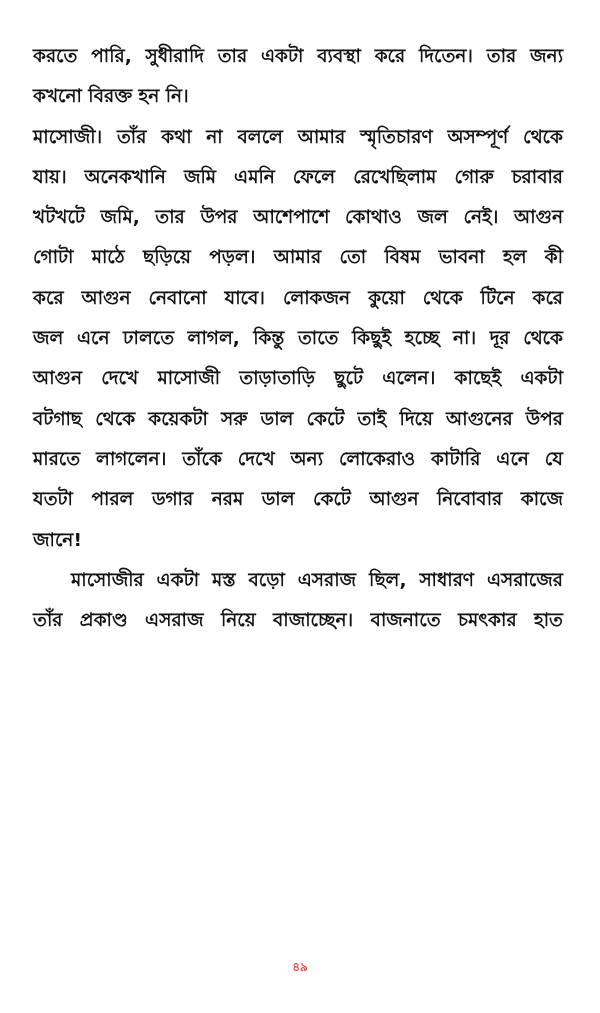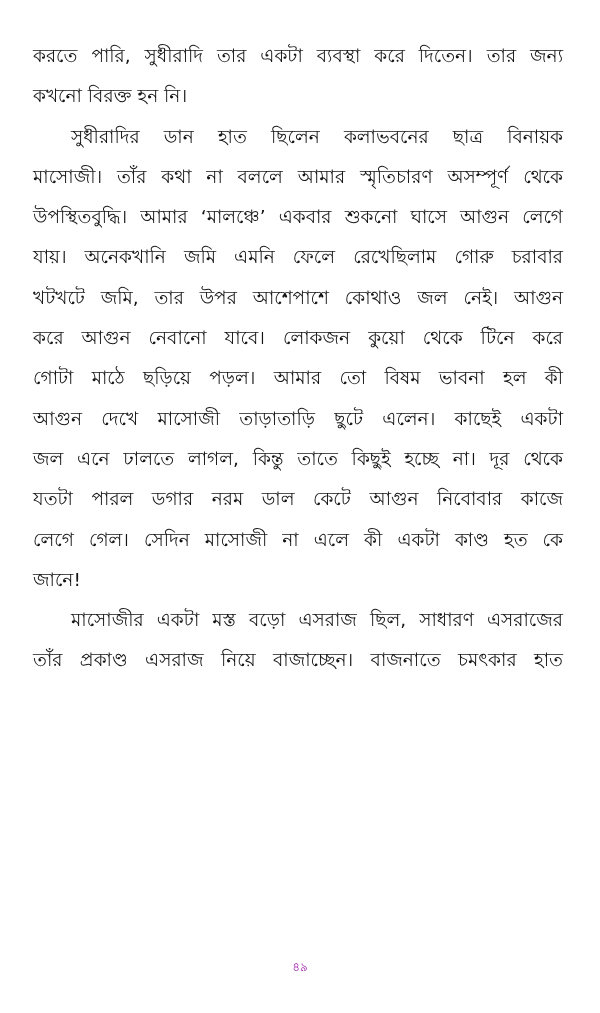--- a/index.html
+++ b/index.html
@@ -17,54 +17,54 @@
     width: 530px;
   }
   .line {
     height: 40.3px;
     line-height: 40.3px;
     font-size: 18.5px;
     white-space: nowrap;
     text-align: justify;
     text-align-last: justify;
     overflow: visible;
+    font-weight: bold;
   }
   .line.last { text-align-last: left; }
   .line.indent { padding-left: 38px; }
   .page-number {
     position: absolute;
     top: 958px; left: 0; width: 600px;
     text-align: center;
     font-size: 12px;
-    font-weight: normal;
-    color: #a21caf;
+    font-weight: bold;
+    color: #ef4444;
   }
 </style>
 </head>
 <body>
 
 <div class="page">
 
   <div>
     <div class="line">করতে পারি, সুধীরাদি তার একটা ব্যবস্থা করে দিতেন।  তার জন্য</div>
     <div class="line last">কখনো বিরক্ত হন নি।</div>
   </div>
 
   <div>
-    <div class="line indent">সুধীরাদির ডান হাত ছিলেন কলাভবনের ছাত্র বিনায়ক</div>
     <div class="line">মাসোজী।  তাঁর কথা না বললে আমার স্মৃতিচারণ অসম্পূর্ণ থেকে</div>
-    <div class="line">উপস্থিতবুদ্ধি।  আমার ‘মালঞ্চে’ একবার শুকনো ঘাসে আগুন লেগে</div>
     <div class="line">যায়।  অনেকখানি জমি এমনি ফেলে রেখেছিলাম গোরু চরাবার</div>
     <div class="line">খটখটে জমি, তার উপর আশেপাশে কোথাও জল নেই।  আগুন</div>
+    <div class="line">গোটা মাঠে ছড়িয়ে পড়ল।  আমার তো বিষম ভাবনা হল কী</div>
     <div class="line">করে আগুন নেবানো যাবে।  লোকজন কুয়ো থেকে টিনে করে</div>
-    <div class="line">গোটা মাঠে ছড়িয়ে পড়ল।  আমার তো বিষম ভাবনা হল কী</div>
+    <div class="line">জল এনে ঢালতে লাগল, কিন্তু তাতে কিছুই হচ্ছে না।  দূর থেকে</div>
     <div class="line">আগুন দেখে মাসোজী তাড়াতাড়ি ছুটে এলেন।  কাছেই একটা</div>
-    <div class="line">জল এনে ঢালতে লাগল, কিন্তু তাতে কিছুই হচ্ছে না।  দূর থেকে</div>
+    <div class="line">বটগাছ থেকে কয়েকটা সরু ডাল কেটে তাই দিয়ে আগুনের উপর</div>
+    <div class="line">মারতে লাগলেন।  তাঁকে দেখে অন্য লোকেরাও কাটারি এনে যে</div>
     <div class="line">যতটা পারল ডগার নরম ডাল কেটে আগুন নিবোবার কাজে</div>
-    <div class="line">লেগে গেল।  সেদিন মাসোজী না এলে কী একটা কাণ্ড হত কে</div>
     <div class="line last">জানে!</div>
   </div>
 
   <div>
     <div class="line indent">মাসোজীর একটা মস্ত বড়ো এসরাজ ছিল, সাধারণ এসরাজের</div>
     <div class="line">তাঁর প্রকাণ্ড এসরাজ নিয়ে বাজাচ্ছেন।  বাজনাতে চমৎকার হাত</div>
 
   </div>
 </div>
 

